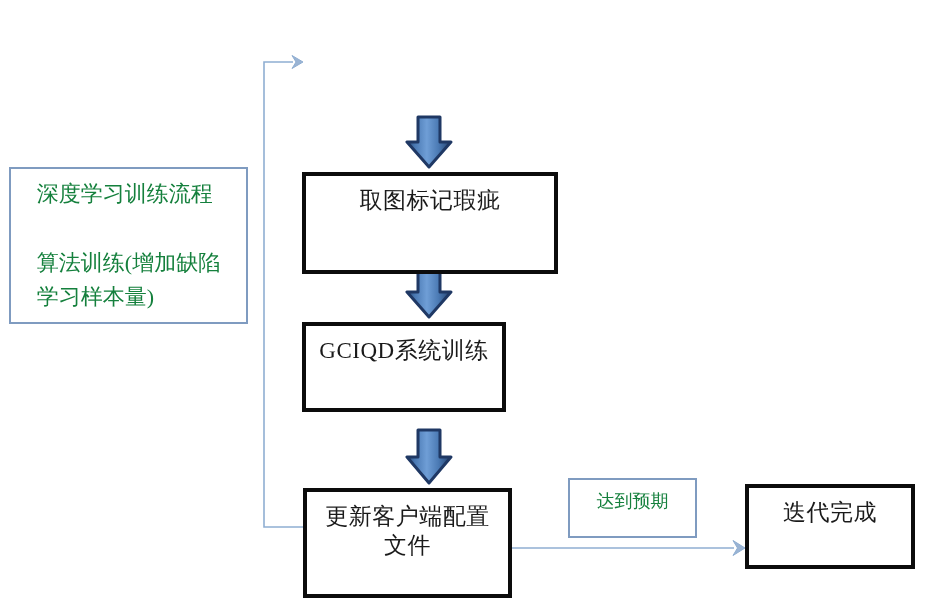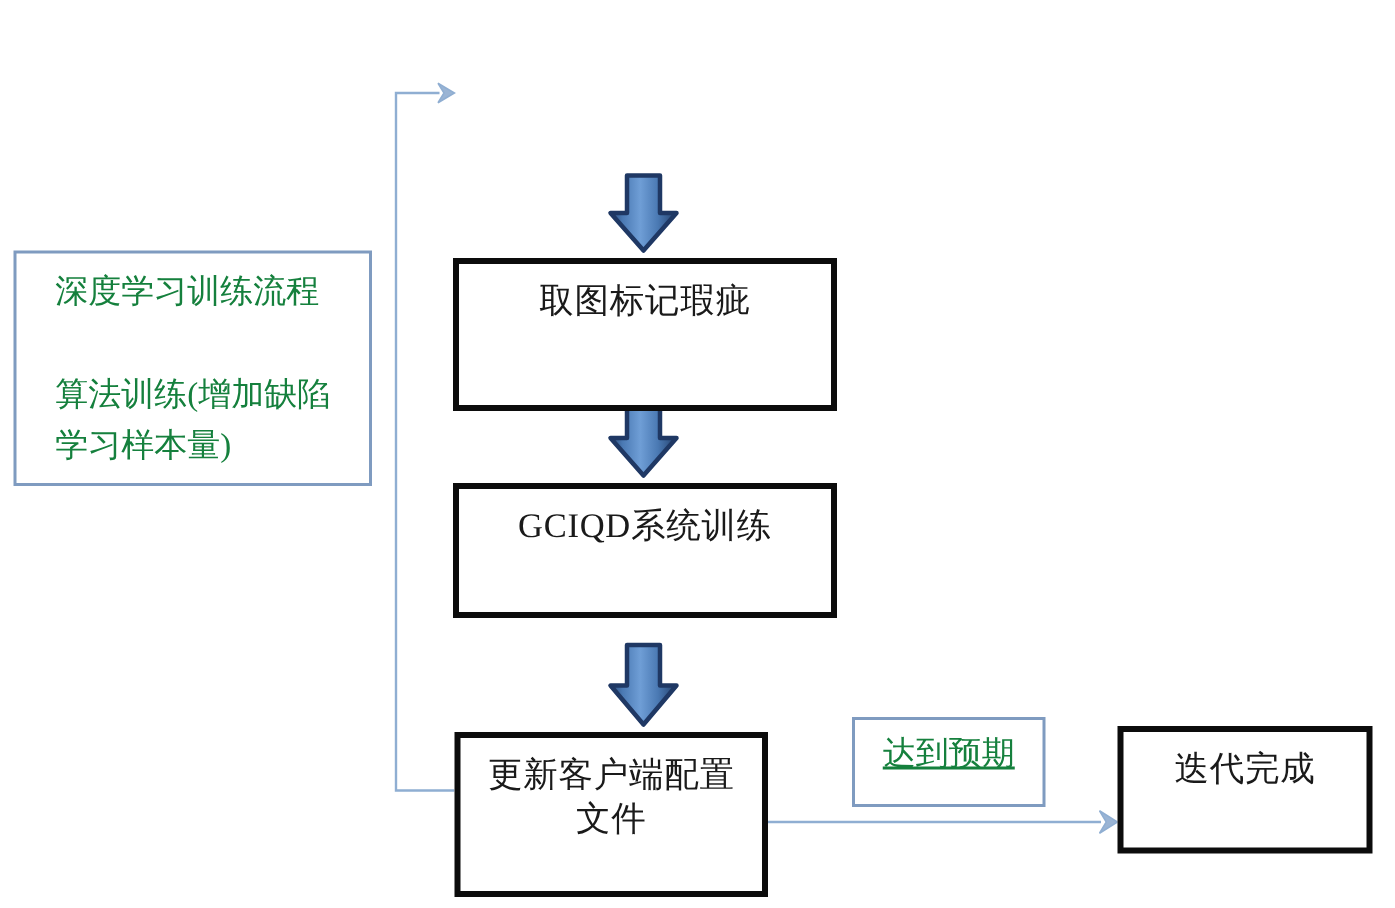--- a/index.html
+++ b/index.html
@@ -55,24 +55,23 @@
     color: #15803d;
     font-size: 22px;
     line-height: 1.55;
     white-space: pre-line;
   }
 
   #note-training .box-label {
     padding: 0 14px;
   }
   #note-expected .box-label {
-    font-size: 22px;
+    font-size: 18px;
     position: relative;
     top: -6px;
-    text-decoration: underline;
   }
 
   
   #connectors {
     position: absolute;
     left: 0;
     top: 0;
     width: 930px;
     height: 605px;
     pointer-events: none;
@@ -126,21 +125,21 @@
 
 算法训练(增加缺陷
 学习样本量)</span>
   </div>
 
 
   <div class="proc-box" id="box-mark" style="left:302px; top:172px; width:256px; height:102px;">
     <span class="box-label">取图标记瑕疵</span>
   </div>
 
-  <div class="proc-box" id="box-training" style="left:302px; top:322px; width:256px; height:90px;">
+  <div class="proc-box" id="box-training" style="left:302px; top:322px; width:204px; height:90px;">
     <span class="box-label">GCIQD系统训练</span>
   </div>
 
   <div class="proc-box" id="box-update" style="left:303px; top:488px; width:209px; height:110px;">
     <span class="box-label">更新客户端配置
 文件</span>
   </div>
 
   <div class="proc-box" id="box-iteration" style="left:745px; top:484px; width:170px; height:85px;">
     <span class="box-label">迭代完成</span>

